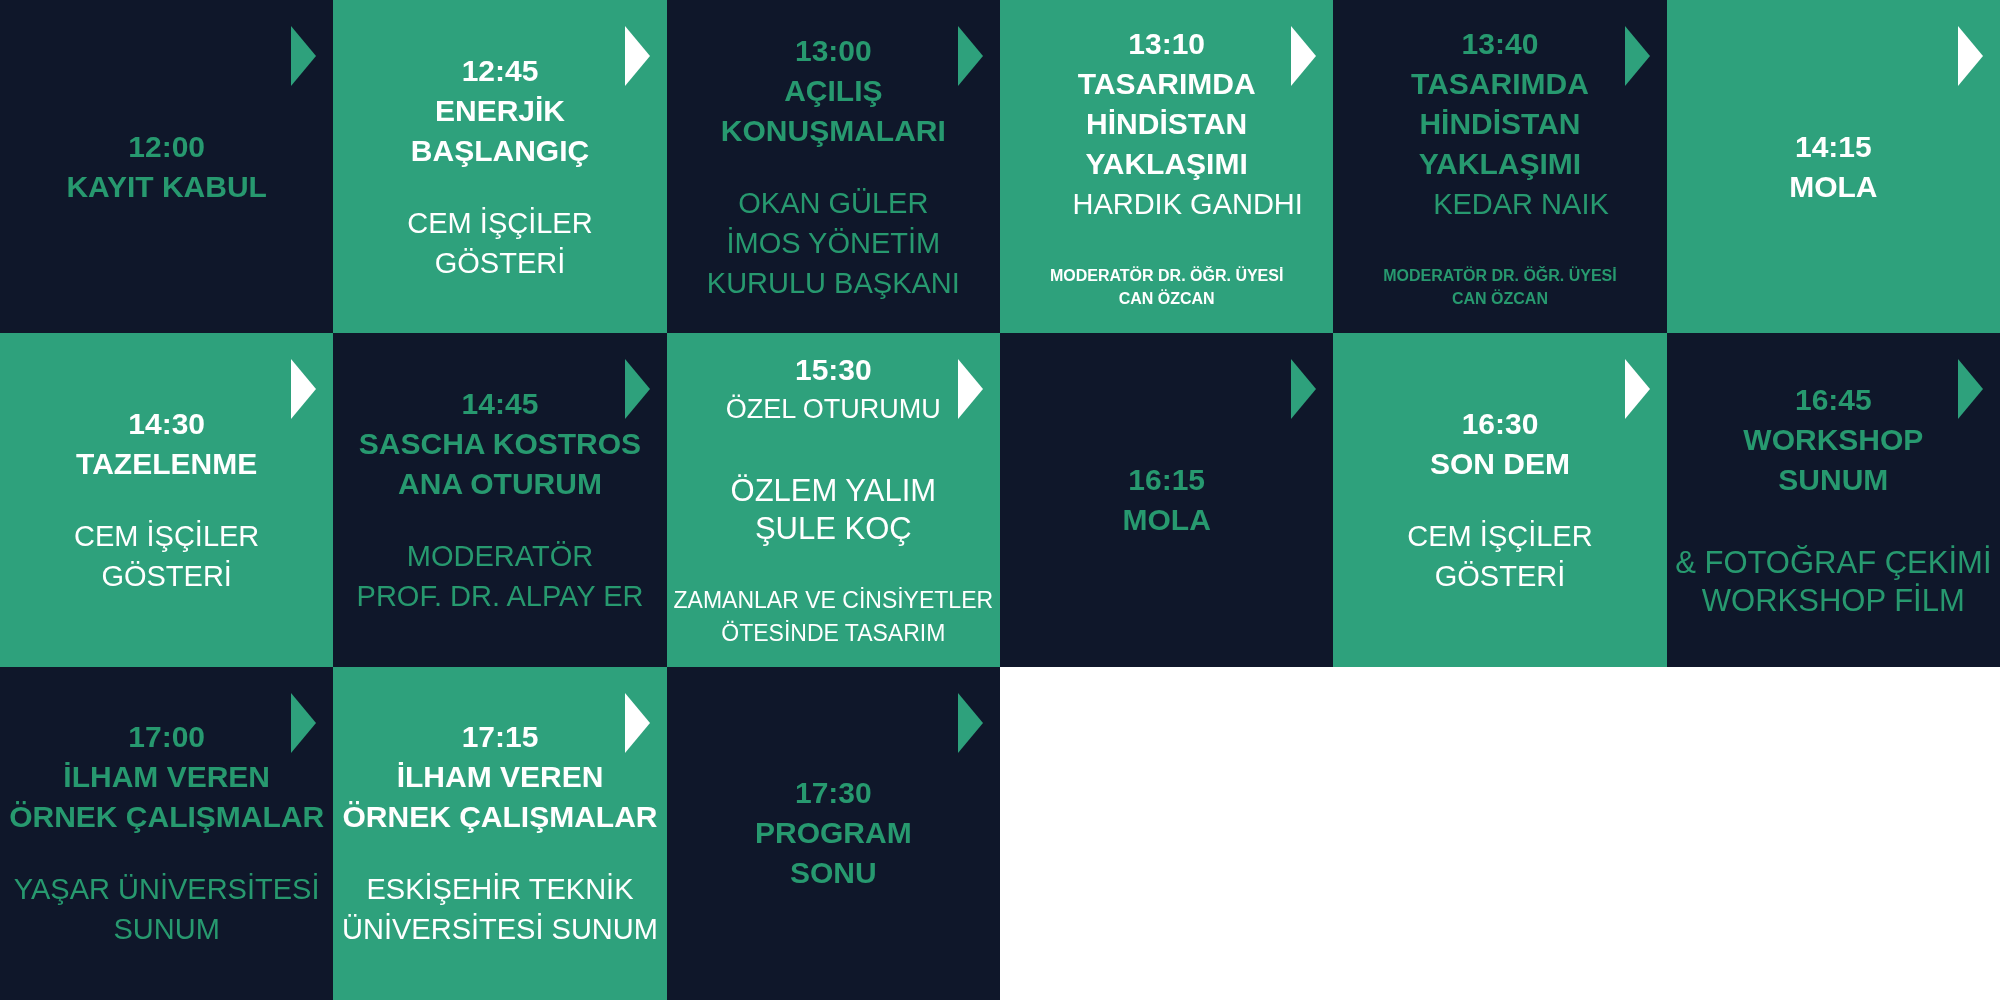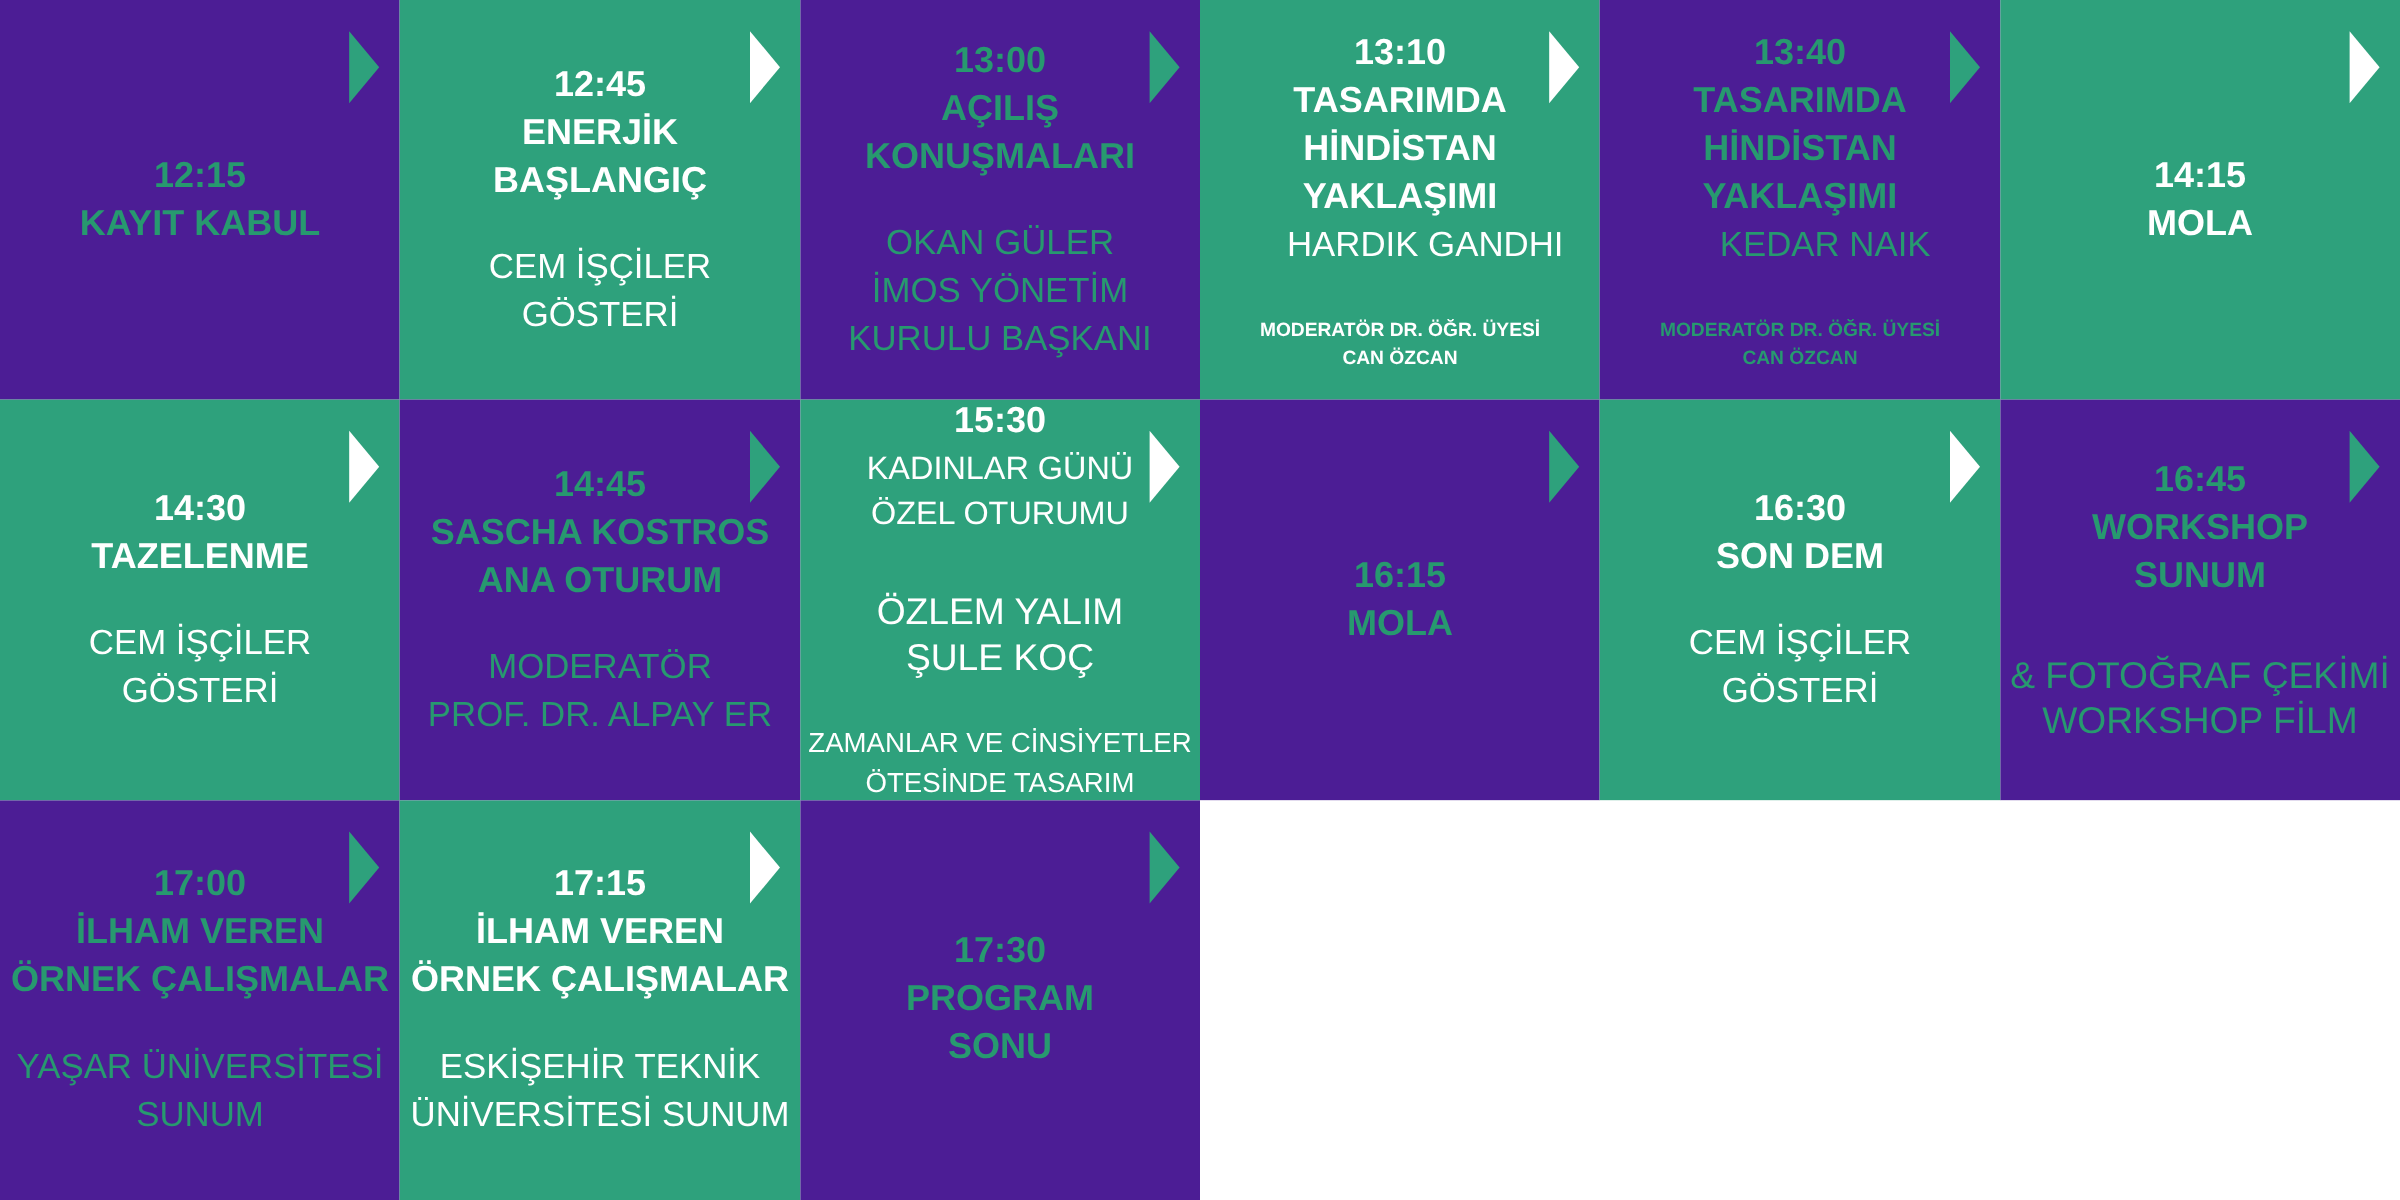--- a/index.html
+++ b/index.html
@@ -17,21 +17,21 @@
   }
   .cell {
     position: relative;
     display: flex;
     align-items: center;
     justify-content: center;
     text-align: center;
     overflow: hidden;
   }
   .cell.green { background: #2ea17c; color: #ffffff; }
-  .cell.white { background: #4c1d95; color: #27996f; }
+  .cell.white { background: #0f172a; color: #27996f; }
   .cell.empty { background: #ffffff; }
   .arrow {
     position: absolute;
     top: 26px; right: 17px;
     width: 0; height: 0;
     border-top: 30px solid transparent;
     border-bottom: 30px solid transparent;
     border-left: 25px solid;
   }
   .cell.green .arrow { border-left-color: #ffffff; }
@@ -49,21 +49,21 @@
 </style>
 </head>
 <body>
 
 <div class="page">
   <div class="grid">
       <div class="cell white">
         <span class="arrow"></span>
         <div class="content">
           <div class="blk b-time">
-            <div class="line">12:15</div>
+            <div class="line">12:00</div>
           </div>
           <div class="blk b-title">
             <div class="line">KAYIT KABUL</div>
           </div>
         </div>
       </div>
       <div class="cell green">
         <span class="arrow"></span>
         <div class="content">
           <div class="blk b-time">
@@ -178,21 +178,20 @@
           </div>
         </div>
       </div>
       <div class="cell green">
         <span class="arrow"></span>
         <div class="content">
           <div class="blk b-time">
             <div class="line">15:30</div>
           </div>
           <div class="blk b-title-sm">
-            <div class="line">KADINLAR GÜNÜ</div>
             <div class="line">ÖZEL OTURUMU</div>
           </div>
           <div class="blk b-sub-strong">
             <div class="line">ÖZLEM YALIM</div>
             <div class="line">ŞULE KOÇ</div>
           </div>
           <div class="blk b-sub-sm">
             <div class="line">ZAMANLAR VE CİNSİYETLER</div>
             <div class="line">ÖTESİNDE TASARIM</div>
           </div>

